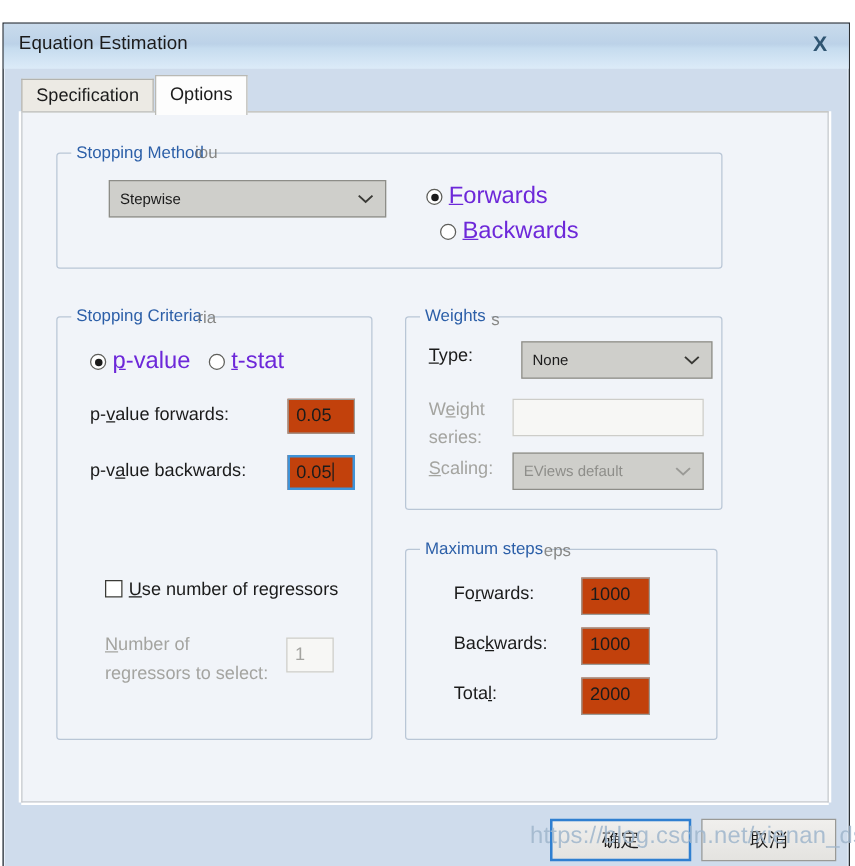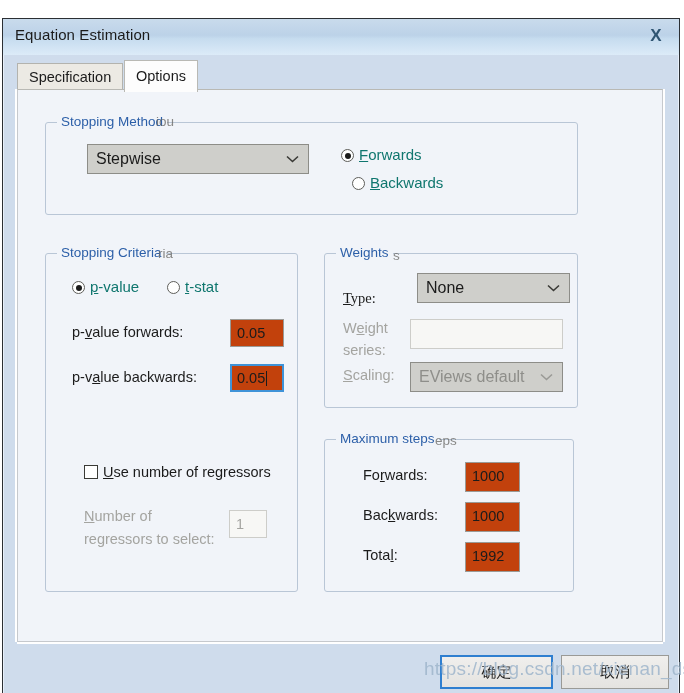--- a/index.html
+++ b/index.html
@@ -95,21 +95,21 @@
     position:absolute;
     color:#6b6a67;font-size:13.5px;
     opacity:.78;white-space:nowrap;pointer-events:none;
   }
 
   
   .combo{
     position:absolute;box-sizing:border-box;
     background:#cfcfcb;
     border:1px solid #8d8d88;
-    font-size:16px;color:#1b1b1b;
+    font-size:12px;color:#1b1b1b;
     line-height:28px;
     padding-left:8px;
     cursor:pointer;
   }
   .combo .chev{
     position:absolute;right:9px;top:0;bottom:0;
     display:flex;align-items:center;
   }
   .combo.disabled{color:#8e8e8a;cursor:default;}
   .combo.disabled .chev svg{stroke:#9a9a96;}
@@ -128,21 +128,21 @@
     padding-left:5px;
   }
   .textbox.disabled{
     border:1px solid #cdcdc9;color:#a4a4a0;background:#f7f7f5;
   }
   .caret{
     display:inline-block;width:1px;height:15px;
     background:#1b1b1b;vertical-align:-3px;margin-left:1px;
   }
 
-  .radio-row{position:absolute;font-size:15px;color:#0f766e;cursor:pointer;}
+  .radio-row{position:absolute;font-size:19px;color:#6d28d9;cursor:pointer;}
   .radio{
     display:inline-block;width:13px;height:13px;border-radius:50%;
     border:1px solid #5e5e5a;background:#fff;
     vertical-align:-2px;margin-right:5px;position:relative;
     box-sizing:border-box;
   }
   .radio.on:after{
     content:"";position:absolute;left:2.5px;top:2.5px;
     width:6px;height:6px;border-radius:50%;background:#1b1b1b;
   }
@@ -258,21 +258,21 @@
       <div class="lbl disabled" style="left:38px;top:277px;">regressors to select:</div>
       <div class="textbox disabled" style="left:183px;top:256px;width:38px;height:28px;">
         <span>1</span>
       </div>
     </div>
 
     <div class="group" style="left:306px;top:163px;width:254px;height:155px;">
       <span class="group-title">Weights</span>
       <span class="ghost" style="left:68px;top:-6px;">s</span>
 
-      <div class="lbl" style="left:18px;top:36px;font-family:Liberation Serif, serif;">
+      <div class="lbl" style="left:18px;top:23px;">
         <span class="u">T</span><span>ype:</span>
       </div>
       <div class="combo" style="left:92px;top:19px;width:153px;height:30px;">
         <span>None</span>
         <span class="chev">
           <svg width="13" height="8" viewBox="0 0 13 8" fill="none">
             <path d="M1 1.5 L6.5 6.5 L12 1.5" stroke="#3a3a36" stroke-width="1.6" fill="none"></path>
           </svg>
         </span>
       </div>
@@ -313,21 +313,21 @@
         <span>Bac</span><span class="u">k</span><span>wards:</span>
       </div>
       <div class="textbox" style="left:140px;top:62px;width:55px;height:30px;">
         <span>1000</span>
       </div>
 
       <div class="lbl" style="left:38px;top:107px;">
         <span>Tota</span><span class="u">l</span><span>:</span>
       </div>
       <div class="textbox" style="left:140px;top:102px;width:55px;height:30px;">
-        <span>1992</span>
+        <span>2000</span>
       </div>
     </div>
 
   </div>
 
   <div class="btn default" style="left:437px;top:636px;width:113px;height:34px;">
     <span class="btn-inner">确定</span>
   </div>
   <div class="btn" style="left:558px;top:636px;width:108px;height:34px;">
     <span class="btn-inner">取消</span>

